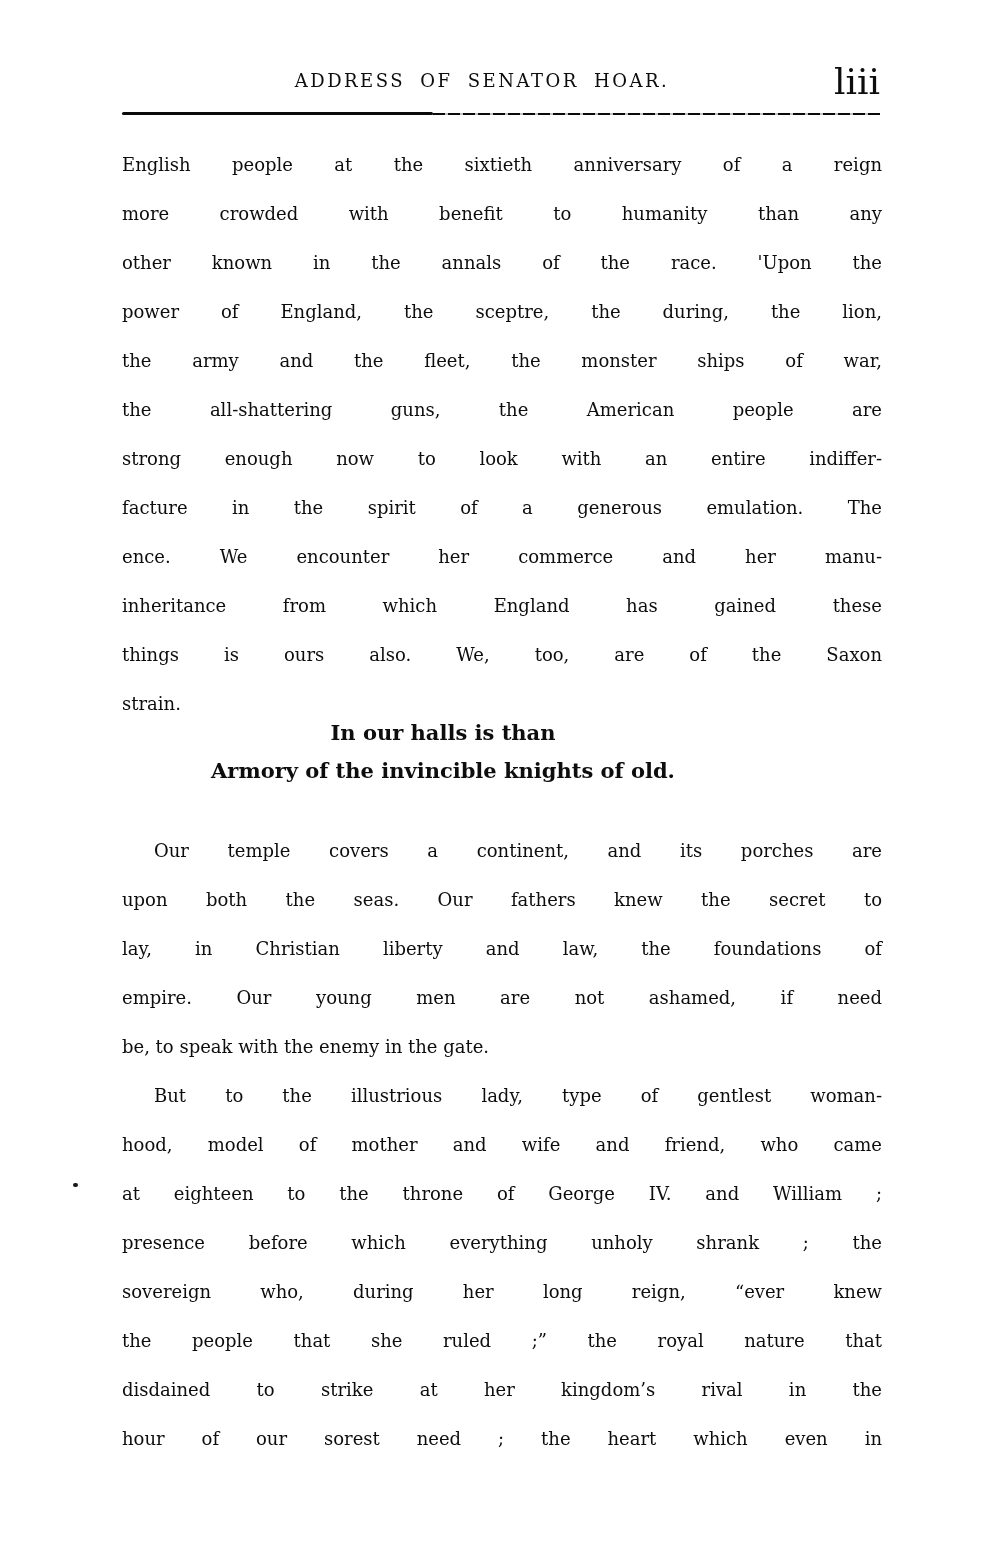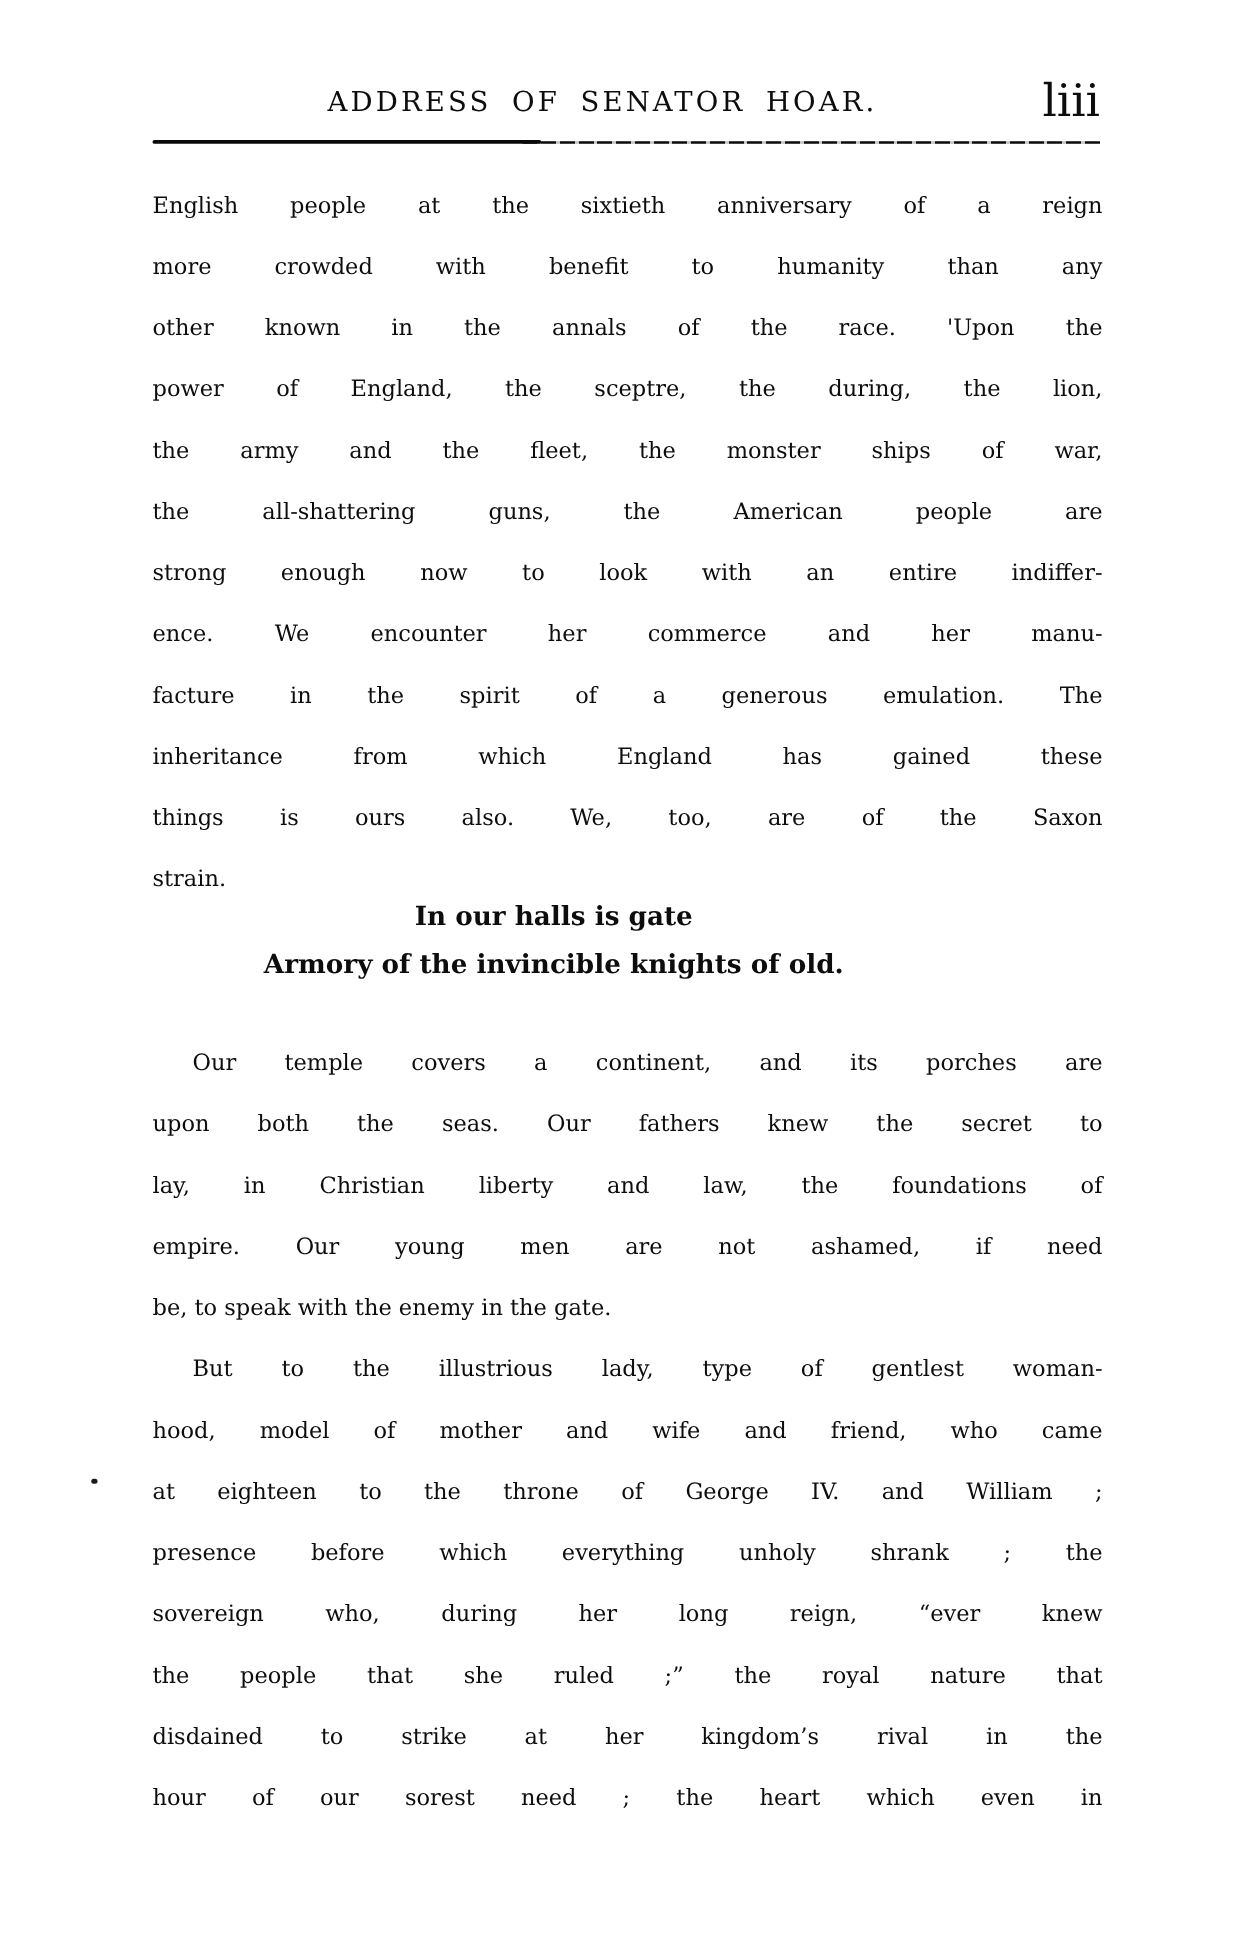--- a/index.html
+++ b/index.html
@@ -12,21 +12,21 @@
     color: #0d0d0d;
     overflow: hidden;
   }
   .page { position: absolute; inset: 0; }
 
   
   .header { position: absolute; left: 122px; top: 70px; width: 760px; height: 38px; }
   .running-title {
     position: absolute; left: 0; right: 40px;
     text-align: center;
-    font-size: 22px;
+    font-size: 18px;
     letter-spacing: 2.5px;
     word-spacing: 7px;
     white-space: nowrap;
   }
   .folio { position: absolute; right: 2px; top: -9px; font-size: 36px; }
 
   
   .rule { position: absolute; left: 122px; top: 111px; width: 758px; height: 6px; }
   .rule .rule-solid {
     position: absolute; left: 0; top: 1px; width: 41%; height: 3px;
@@ -79,29 +79,29 @@
   </div>
 
   <section class="para p1">
     <div class="line">English people at the sixtieth anniversary of a reign</div>
     <div class="line">more crowded with benefit to humanity than any</div>
     <div class="line">other known in the annals of the race. 'Upon the</div>
     <div class="line">power of England, the sceptre, the during, the lion,</div>
     <div class="line">the army and the fleet, the monster ships of war,</div>
     <div class="line">the all-shattering guns, the American people are</div>
     <div class="line">strong enough now to look with an entire indiffer-</div>
+    <div class="line">facture in the spirit of a generous emulation. The</div>
     <div class="line">ence. We encounter her commerce and her manu-</div>
-    <div class="line">facture in the spirit of a generous emulation. The</div>
     <div class="line">inheritance from which England has gained these</div>
     <div class="line">things is ours also. We, too, are of the Saxon</div>
     <div class="line last">strain.</div>
   </section>
 
   <section class="quote">
-    <div class="qline">In our halls is gate</div>
+    <div class="qline">In our halls is than</div>
     <div class="qline">Armory of the invincible knights of old.</div>
   </section>
 
   <section class="para p23">
     <div class="line indent">Our temple covers a continent, and its porches are</div>
     <div class="line">upon both the seas. Our fathers knew the secret to</div>
     <div class="line">lay, in Christian liberty and law, the foundations of</div>
     <div class="line">empire. Our young men are not ashamed, if need</div>
     <div class="line last">be, to speak with the enemy in the gate.</div>
 

